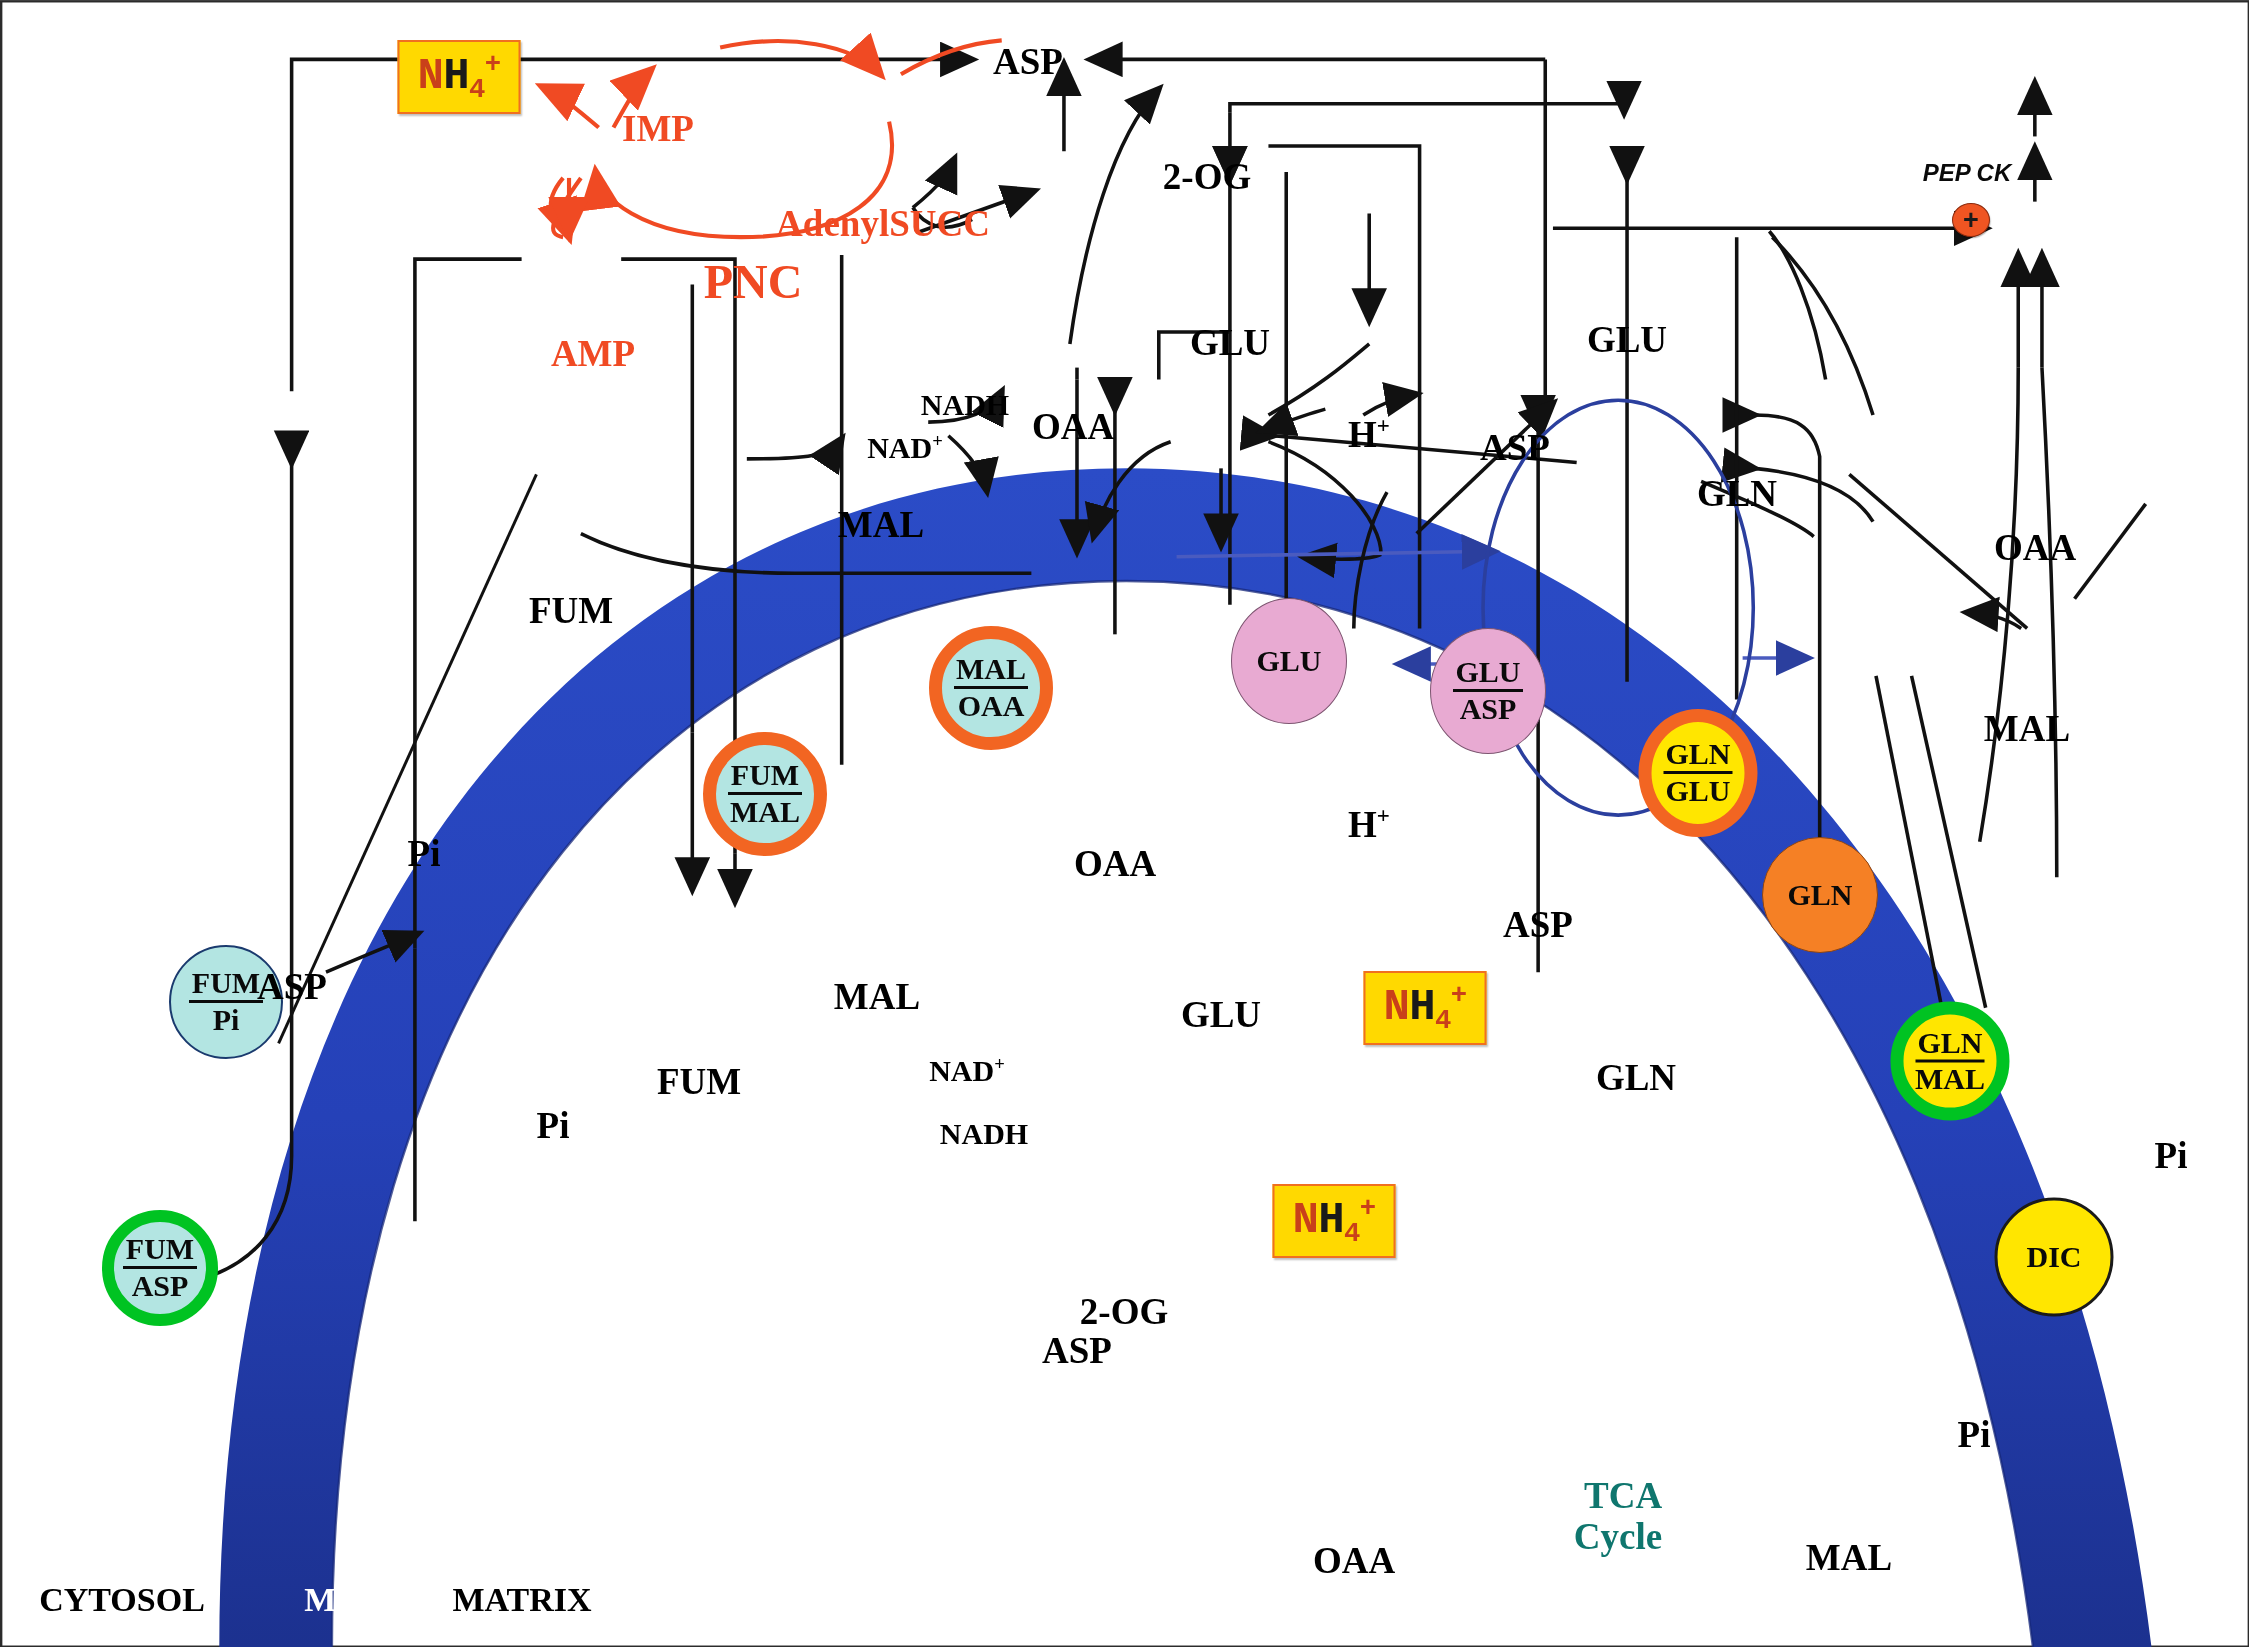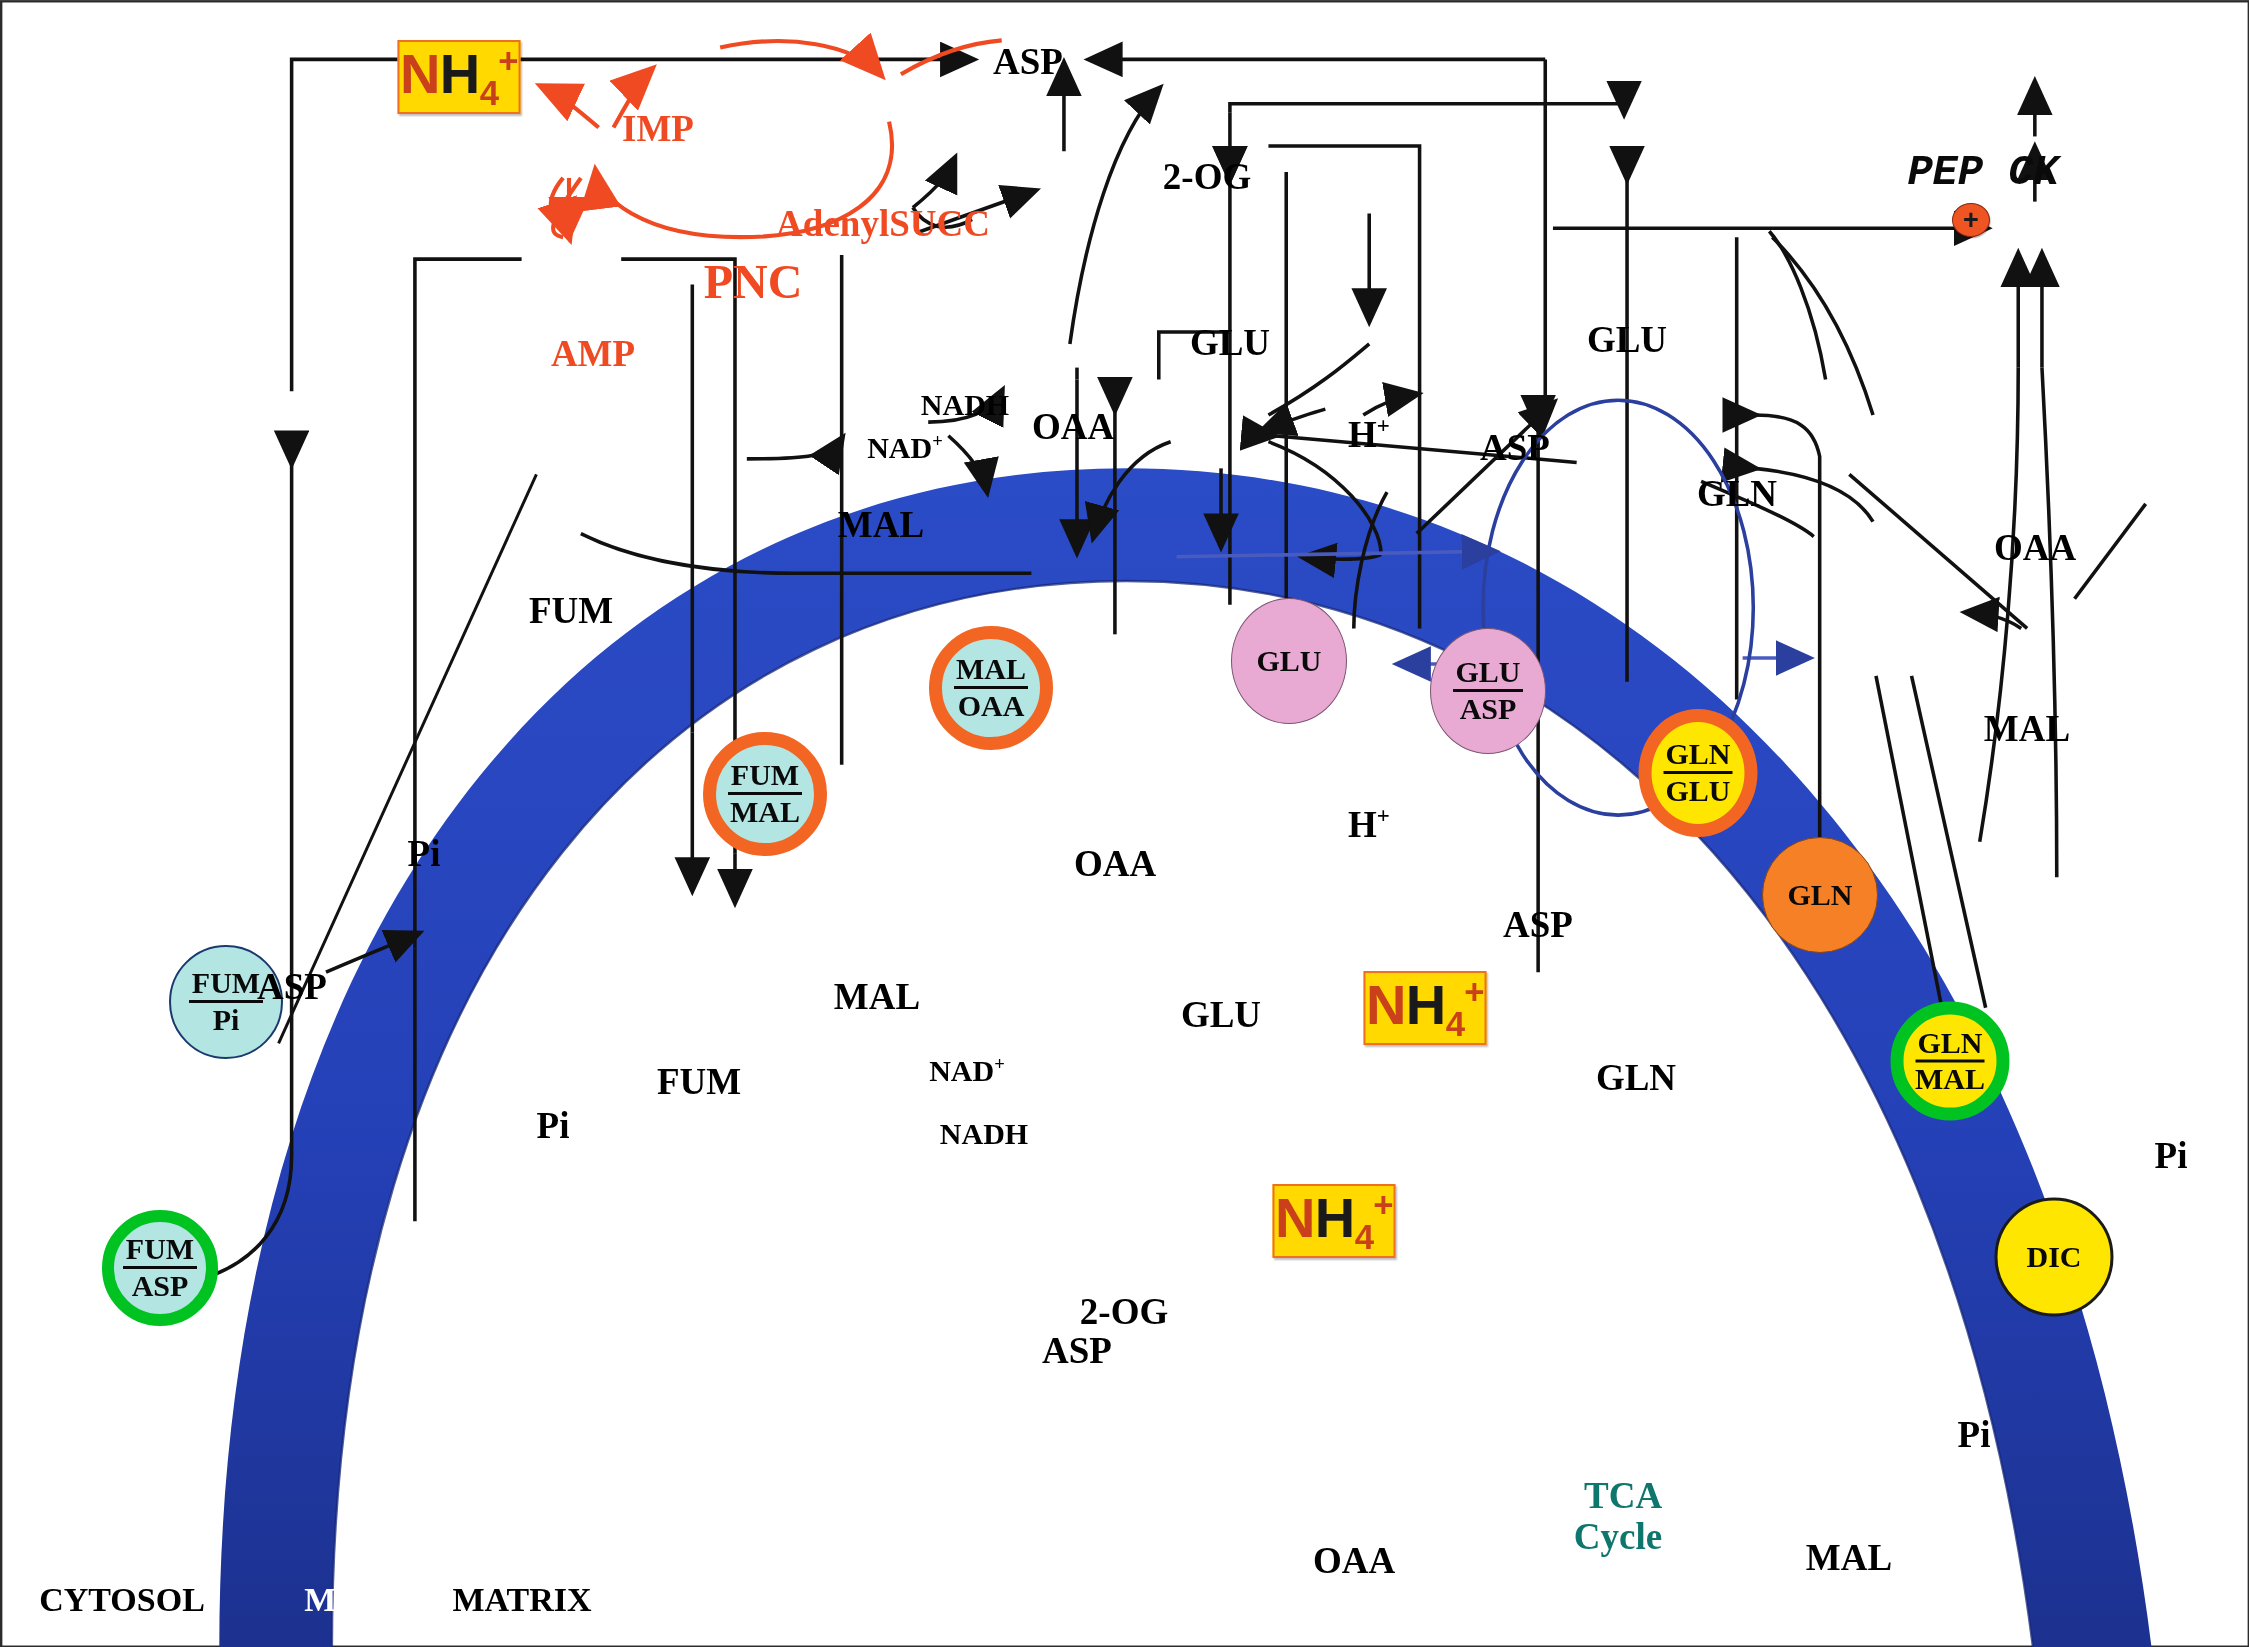--- a/index.html
+++ b/index.html
@@ -76,23 +76,23 @@
     position: absolute;
     background: #ffd900;
     border: 2.4px solid #f07020;
     transform: translate(-50%, -50%);
     display: flex;
     align-items: center;
     justify-content: center;
     box-shadow: 1.2px 1.8px 1.8px rgba(0,0,0,0.25);
   }
   .nh4box .txt {
-    font-family: Liberation Sans, sans-serif;
-    font-weight: bold;
-    font-size: 56px;
+    font-family: Liberation Mono, monospace;
+    font-weight: bold;
+    font-size: 44px;
     color: #c9401a;
     letter-spacing: -0.6px;
     line-height: 1;
     position: relative;
   }
   .nh4box .txt .hbar {
     color: #1a1a1a;
   }
 
   
@@ -138,27 +138,26 @@
     padding: 0 2.4px 1.2px 2.4px;
   }
   .carrier .bot {
     padding-top: 1.8px;
   }
 
   
   #pepck-label {
     position: absolute;
     transform: translate(-50%, -50%);
-    font-family: Liberation Mono, monospace;
+    font-family: Liberation Sans, sans-serif;
     font-style: italic;
     font-weight: bold;
-    font-size: 42px;
+    font-size: 24px;
     color: #0a0a0a;
     white-space: nowrap;
-    margin-left: 16px;
   }
   
   #plus-marker {
     position: absolute;
     transform: translate(-50%, -50%);
     width: 36px; height: 32px;
     border-radius: 50%;
     background: #ef5522;
     border: 1.8px solid #8c2b0e;
     display: flex; align-items: center; justify-content: center;

